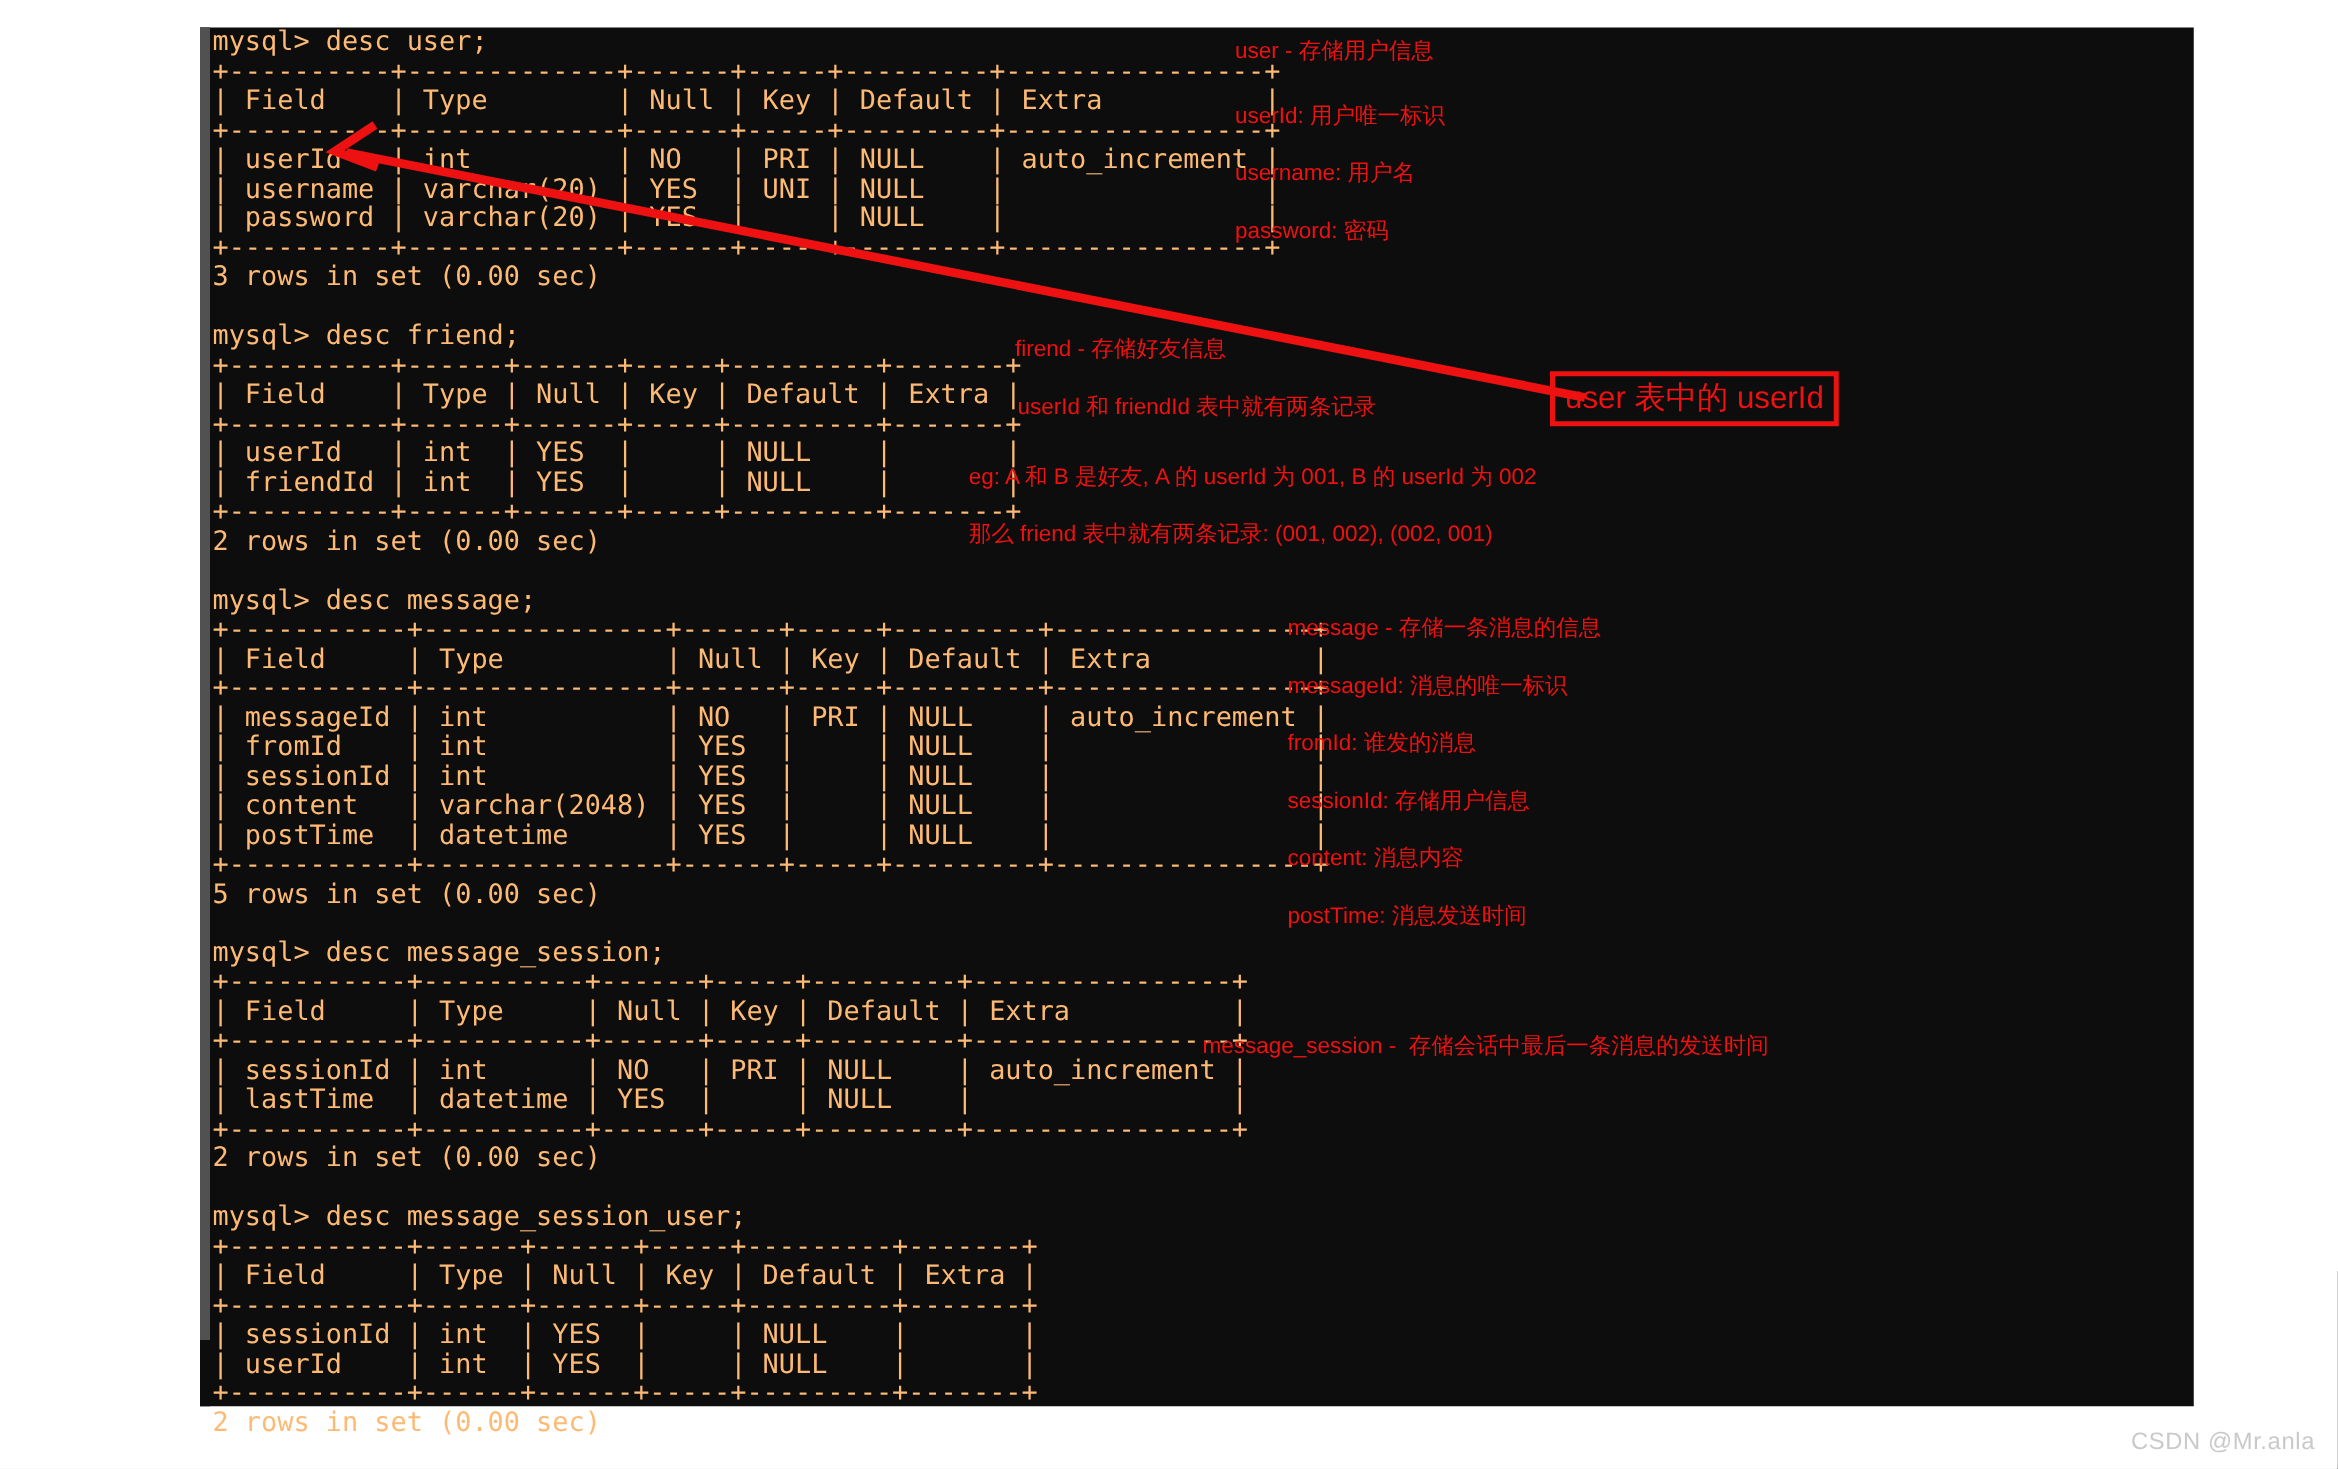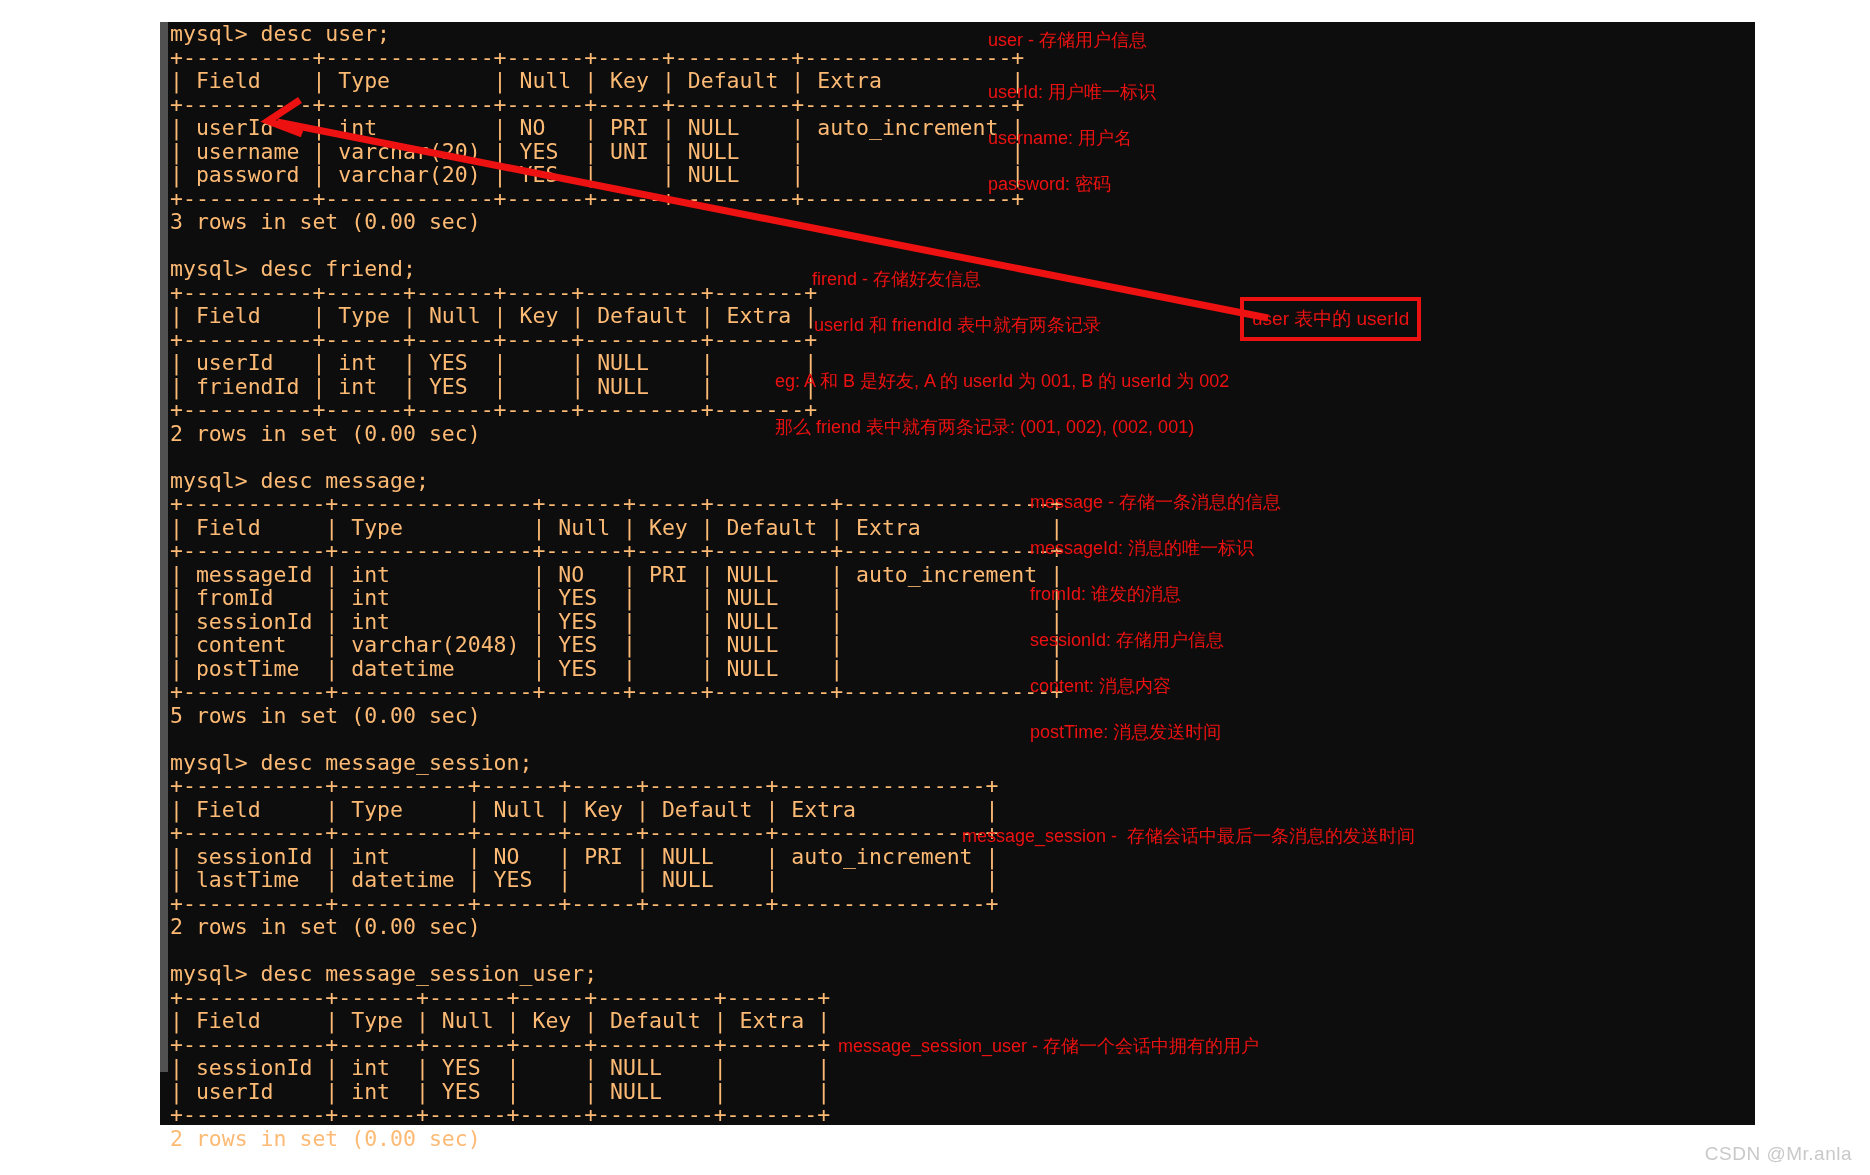--- a/index.html
+++ b/index.html
@@ -61,21 +61,21 @@
     font-family: "Liberation Sans", "DejaVu Sans", sans-serif;
     font-size: 18px;
     line-height: 29px;
     white-space: pre;
   }
   .anno-box {
     position: absolute;
     border: 4px solid #ee1111;
     color: #ee1111;
     font-family: "Liberation Sans", "DejaVu Sans", sans-serif;
-    font-size: 19px;
+    font-size: 25px;
     line-height: 29px;
     white-space: pre;
     padding: 3px 8px 4px 8px;
   }
   #arrow-svg {
     position: absolute;
     left: 0; top: 0;
     width: 1870px;
     height: 1175px;
     pointer-events: none;
@@ -170,17 +170,16 @@
 
   <div class="anno" style="left:1030px; top:488px;">message - 存储一条消息的信息</div>
   <div class="anno" style="left:1030px; top:534px;">messageId: 消息的唯一标识</div>
   <div class="anno" style="left:1030px; top:580px;">fromId: 谁发的消息</div>
   <div class="anno" style="left:1030px; top:626px;">sessionId: 存储用户信息</div>
   <div class="anno" style="left:1030px; top:672px;">content: 消息内容</div>
   <div class="anno" style="left:1030px; top:718px;">postTime: 消息发送时间</div>
 
   <div class="anno" style="left:962px; top:822px;text-align:center;">message_session -  存储会话中最后一条消息的发送时间</div>
 
-  <div class="anno" style="left:838px; top:1032px;">message_session_user - 存储一个会话中拥有的用户</div>
 
   <div id="watermark">CSDN @Mr.anla</div>
 
 </div>
 
 </body></html>

